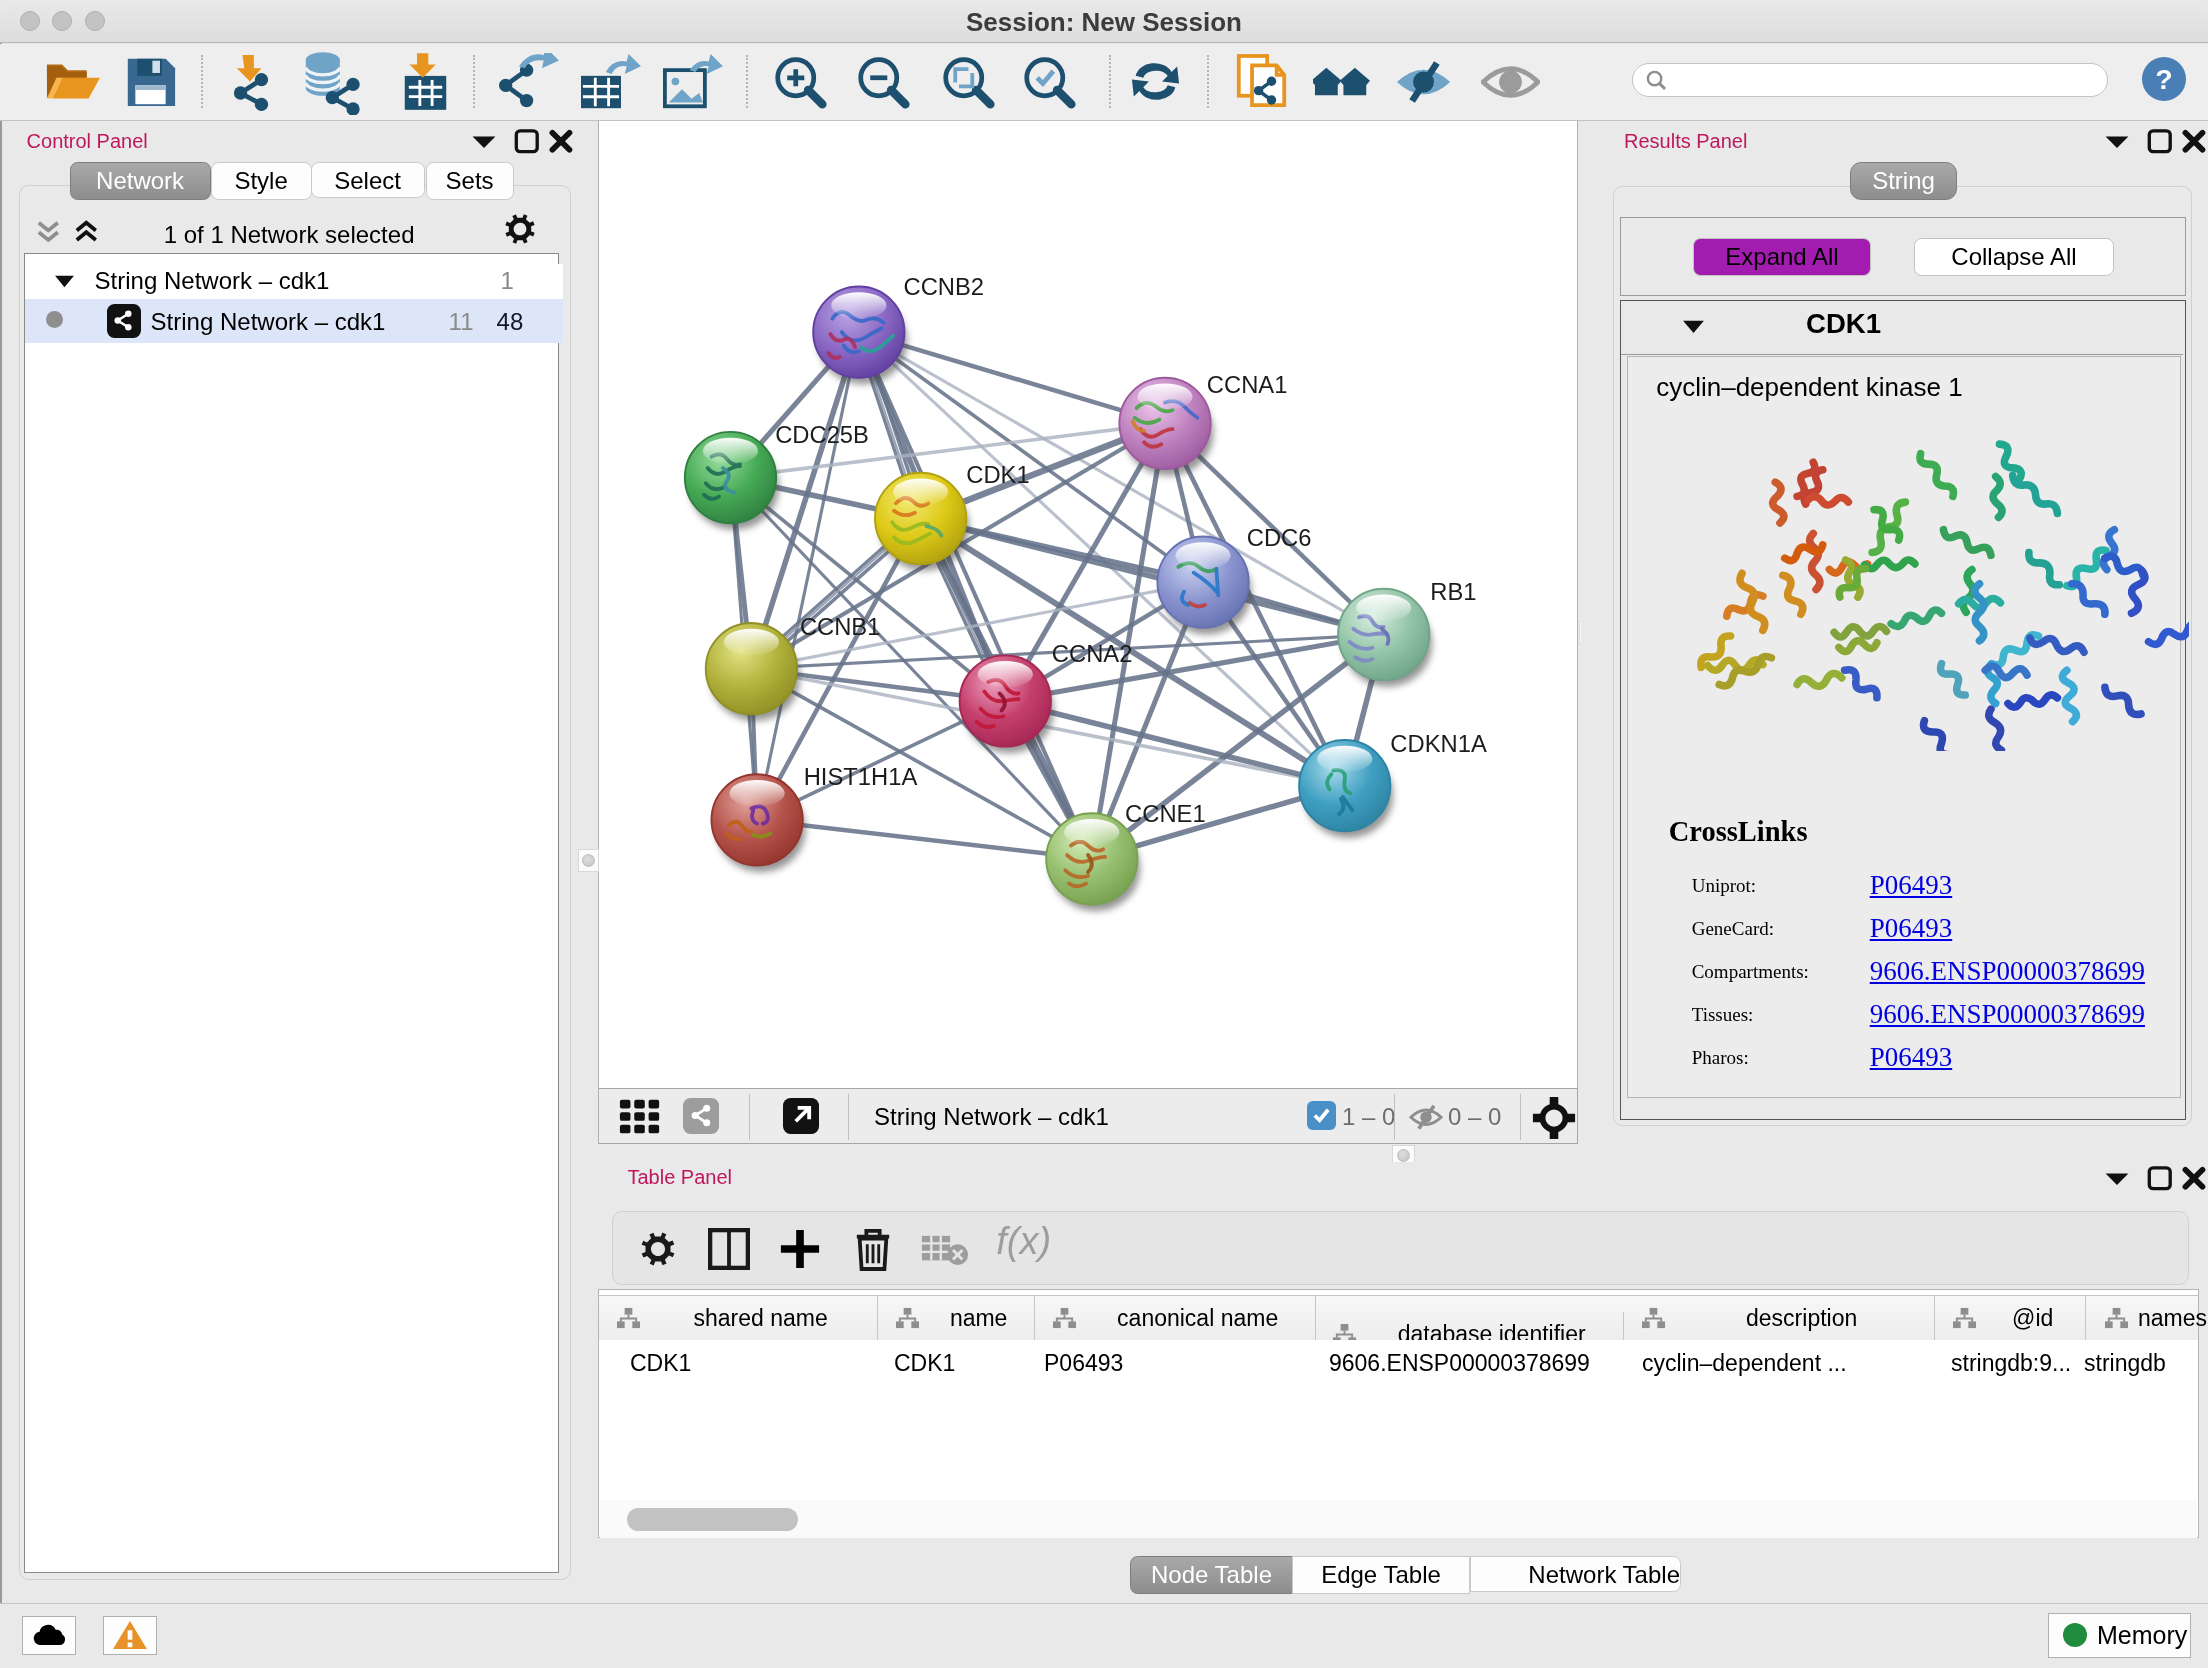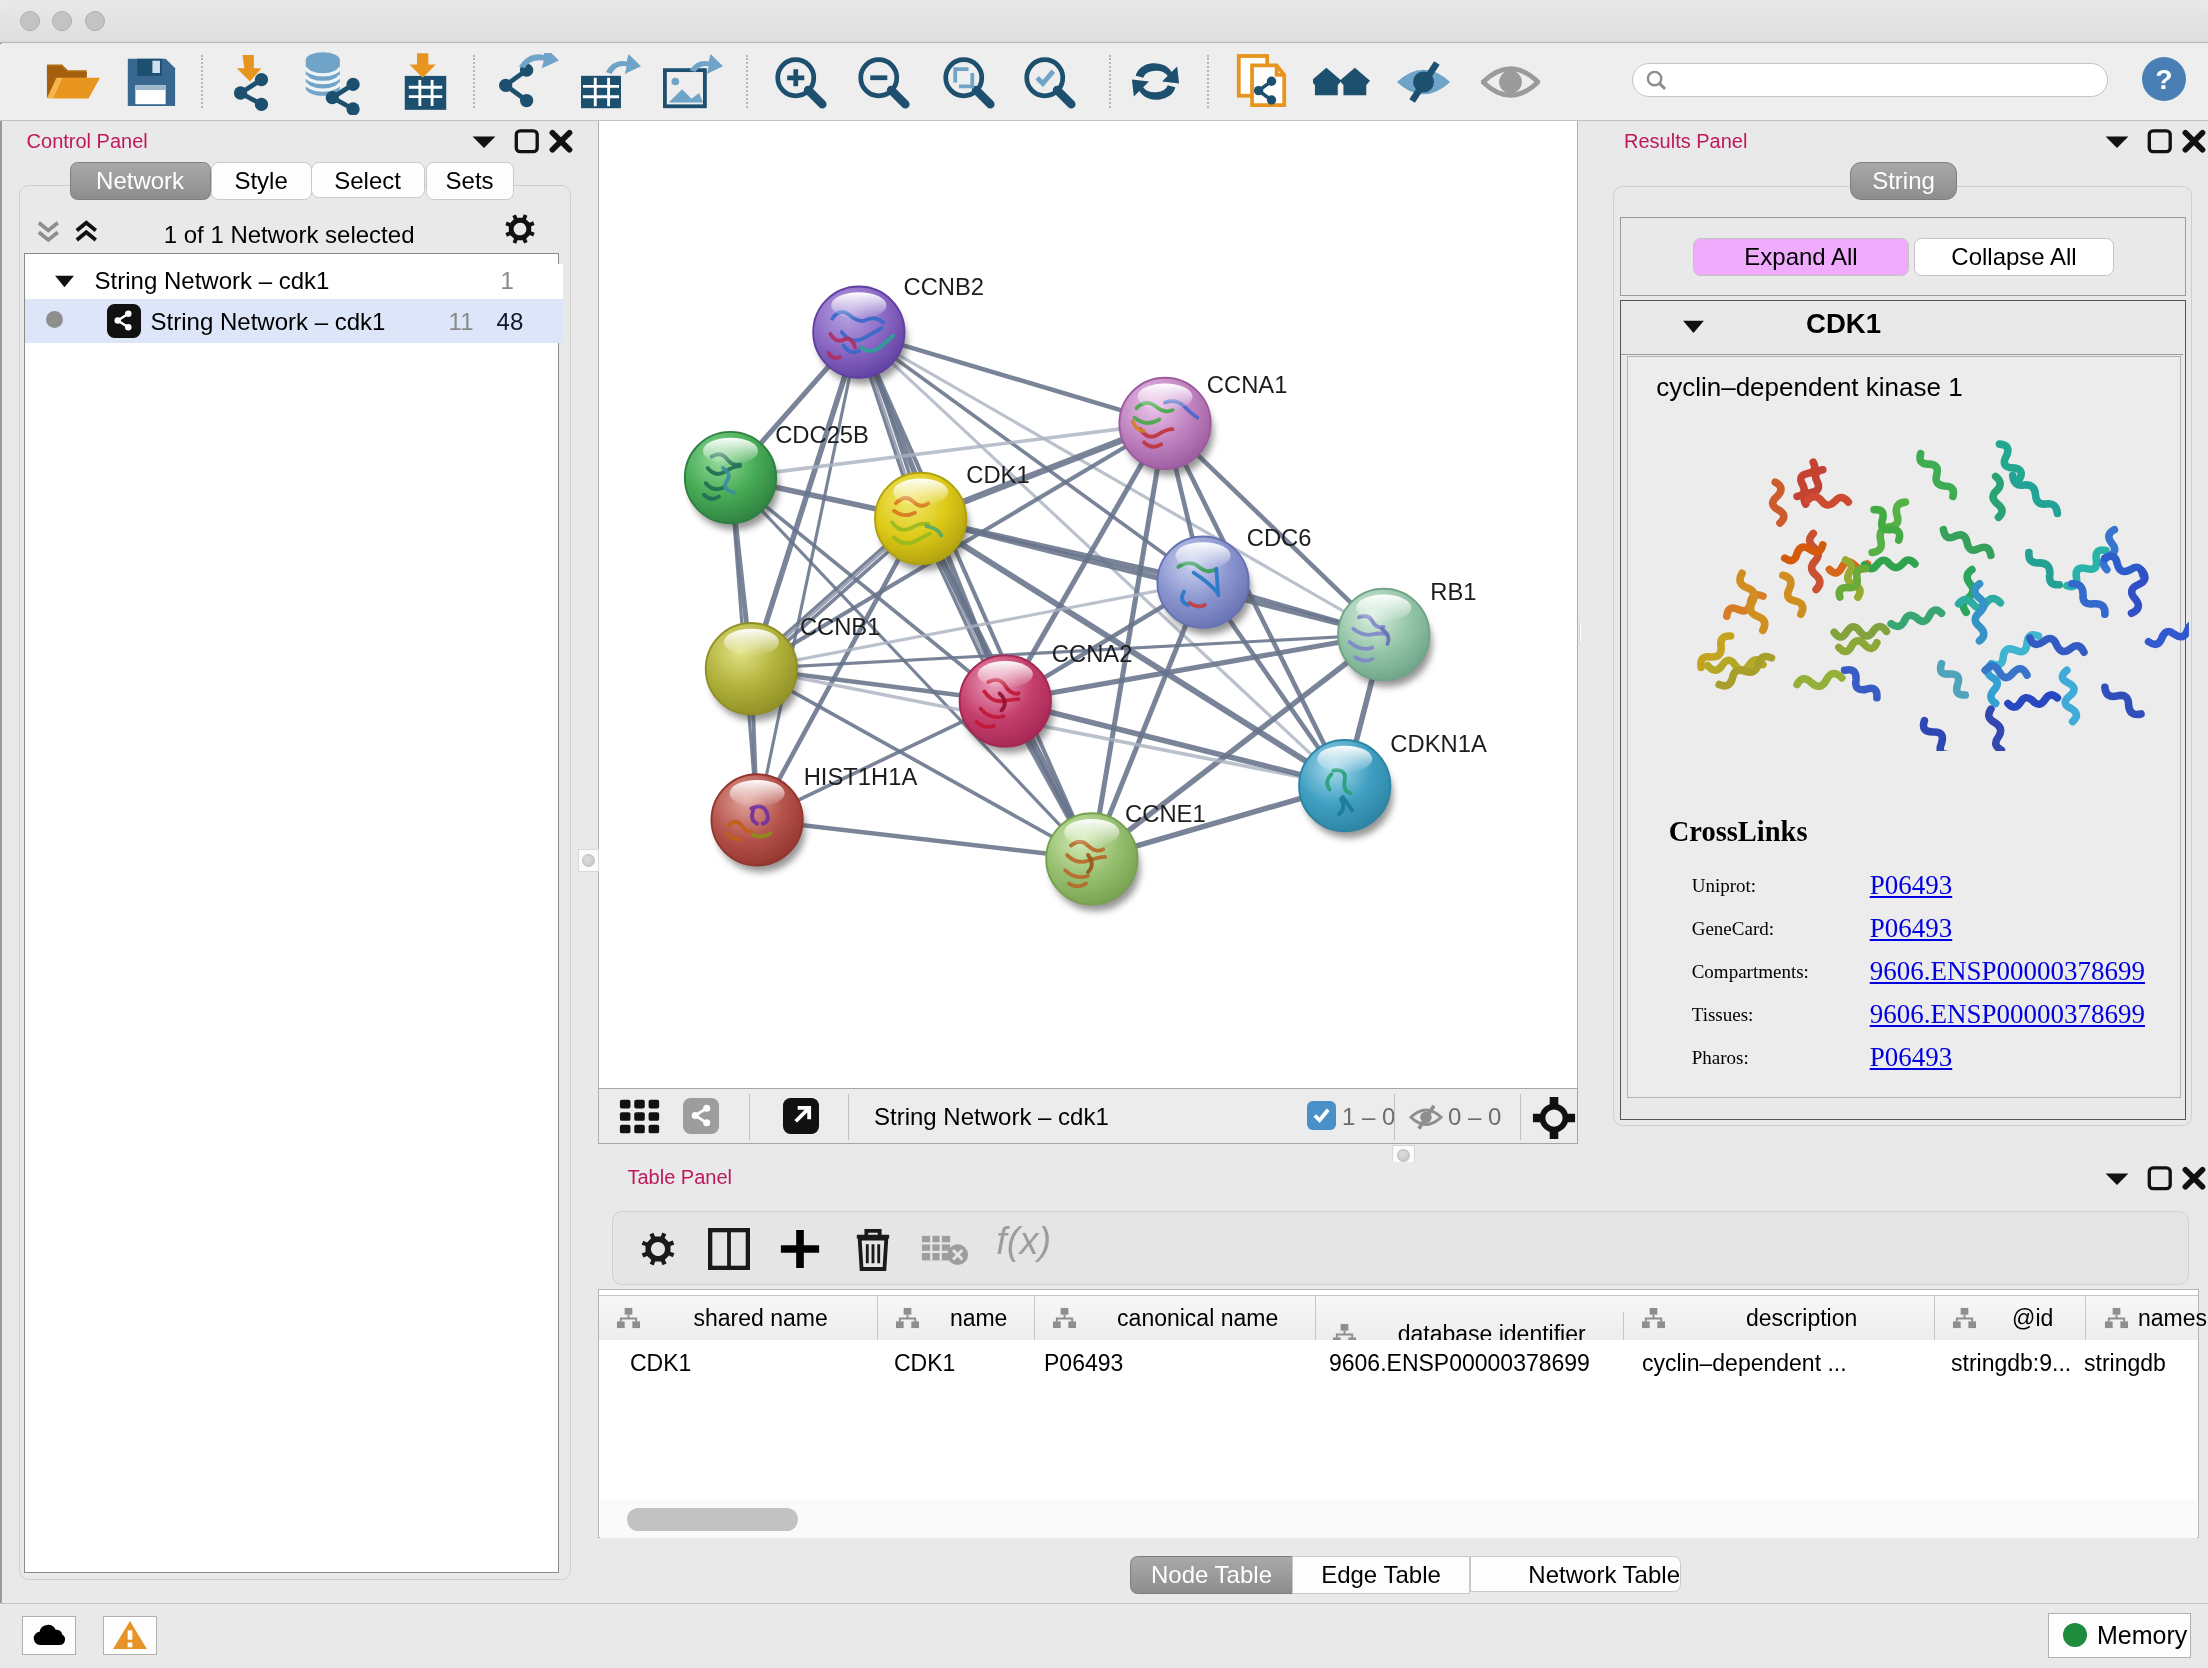--- a/index.html
+++ b/index.html
@@ -10,20 +10,21 @@
 .whitetab{background:#fdfdfd;color:#000;border:1px solid #c9c9c9}
 a.lnk{color:#0000e0;text-decoration:underline}
 </style></head><body>
 
 <div class="abs" style="left:0;top:43px;width:1.9px;height:1625px;background:#9a9a9a"></div>
 
 <div class="abs" style="left:0;top:0;width:2208px;height:43px;background:linear-gradient(#e9e9e9,#dddddd);border-bottom:1px solid #b6b6b6;border-radius:17px 17px 0 0">
  <div class="abs" style="left:20px;top:11.4px;width:20px;height:20px;border-radius:50%;background:#c3c3c5;border:1px solid #aeaeb0"></div>
  <div class="abs" style="left:52px;top:11.4px;width:20px;height:20px;border-radius:50%;background:#c3c3c5;border:1px solid #aeaeb0"></div>
  <div class="abs" style="left:85px;top:11.4px;width:20px;height:20px;border-radius:50%;background:#c3c3c5;border:1px solid #aeaeb0"></div>
+ <div class="abs" style="left:0;top:6.7px;width:2208px;text-align:center;font-size:26px;font-weight:bold;color:#3c3c3c">Session: New Session</div>
 </div>
 
 <div class="abs" style="left:0;top:44px;width:2208px;height:77px;background:#eeeeee;border-bottom:1.9px solid #c2c2c2">
 </div>
 <div class="abs" style="left:0;top:44px;width:2208px;height:77px">
 <div style="position:absolute;left:43px;top:11.4px"><svg width="59" height="53" viewBox="0 0 62 56" style="">
         <path d="M4 10 h16 l6 6 h20 v8 h-42 z" fill="#b36b12"></path>
         <path d="M4 46 V12 h15 l6 6 h21 v6 h-30 z" fill="#a35f0e"></path>
         <path d="M10 46 L20 24 h40 L48 46 z" fill="#e8951f"></path>
         <path d="M4 46 L14 24 h6 L10 46 z" fill="#f6b44a"></path>
@@ -456,21 +457,21 @@
  <div class="abs panelhdr" style="left:43px;top:8.6px">Results Panel</div>
  <svg class="abs" width="114" height="28.5" viewBox="0 0 120 30" style="left:517px;top:5.7px">
    <path d="M8 10 L32 10 L20 22 z" fill="#111"></path>
    <rect x="54" y="4" width="22" height="22" rx="4" fill="none" stroke="#111" stroke-width="3.5"></rect>
    <path d="M92 6 L110 24 M110 6 L92 24" stroke="#111" stroke-width="6" stroke-linecap="round"></path>
  </svg>
  <div class="abs" style="left:32px;top:65px;width:579px;height:940px;background:#e9e9e9;border:1px solid #cfcfcf;border-radius:9.5px"></div>
  <div class="abs gradtab" style="left:269px;top:41px;width:107px;height:38px;border-radius:11px;font-size:24px;text-align:center;line-height:36px">String</div>
 
  <div class="abs" style="left:39px;top:96px;width:566px;height:79px;border:1.9px solid #9a9a9a">
-  <div class="abs" style="left:72px;top:20px;width:216px;height:38px;background:#f0abfc;border:1px solid #c2c2c2;border-radius:7.6px;text-align:center;font-size:24px;line-height:36px">Expand All</div>
+  <div class="abs" style="left:72px;top:20px;width:178px;height:38px;background:#a21caf;border:1px solid #c2c2c2;border-radius:7.6px;text-align:center;font-size:24px;line-height:36px">Expand All</div>
   <div class="abs" style="left:293px;top:20px;width:200px;height:38px;background:#fff;border:1px solid #c2c2c2;border-radius:7.6px;text-align:center;font-size:24px;line-height:36px">Collapse All</div>
  </div>
 
  <div class="abs" style="left:39px;top:179px;width:566px;height:820px;border:1.9px solid #555">
   <svg width="25" height="17" viewBox="0 0 26 18" style="position:absolute;left:60px;top:17px">
         <path d="M2 3 L24 3 L13 16 z" fill="#111"></path>
       </svg>
   <div class="abs" style="left:185px;top:6.7px;font-size:27.6px;font-weight:bold">CDK1</div>
   <div class="abs" style="left:0;top:53px;width:562px;border-top:1.9px solid #9a9a9a"></div>
   <div class="abs" style="left:5.7px;top:55px;width:554px;height:742px;background:#ececec;border:1px solid #b5b5b5">

